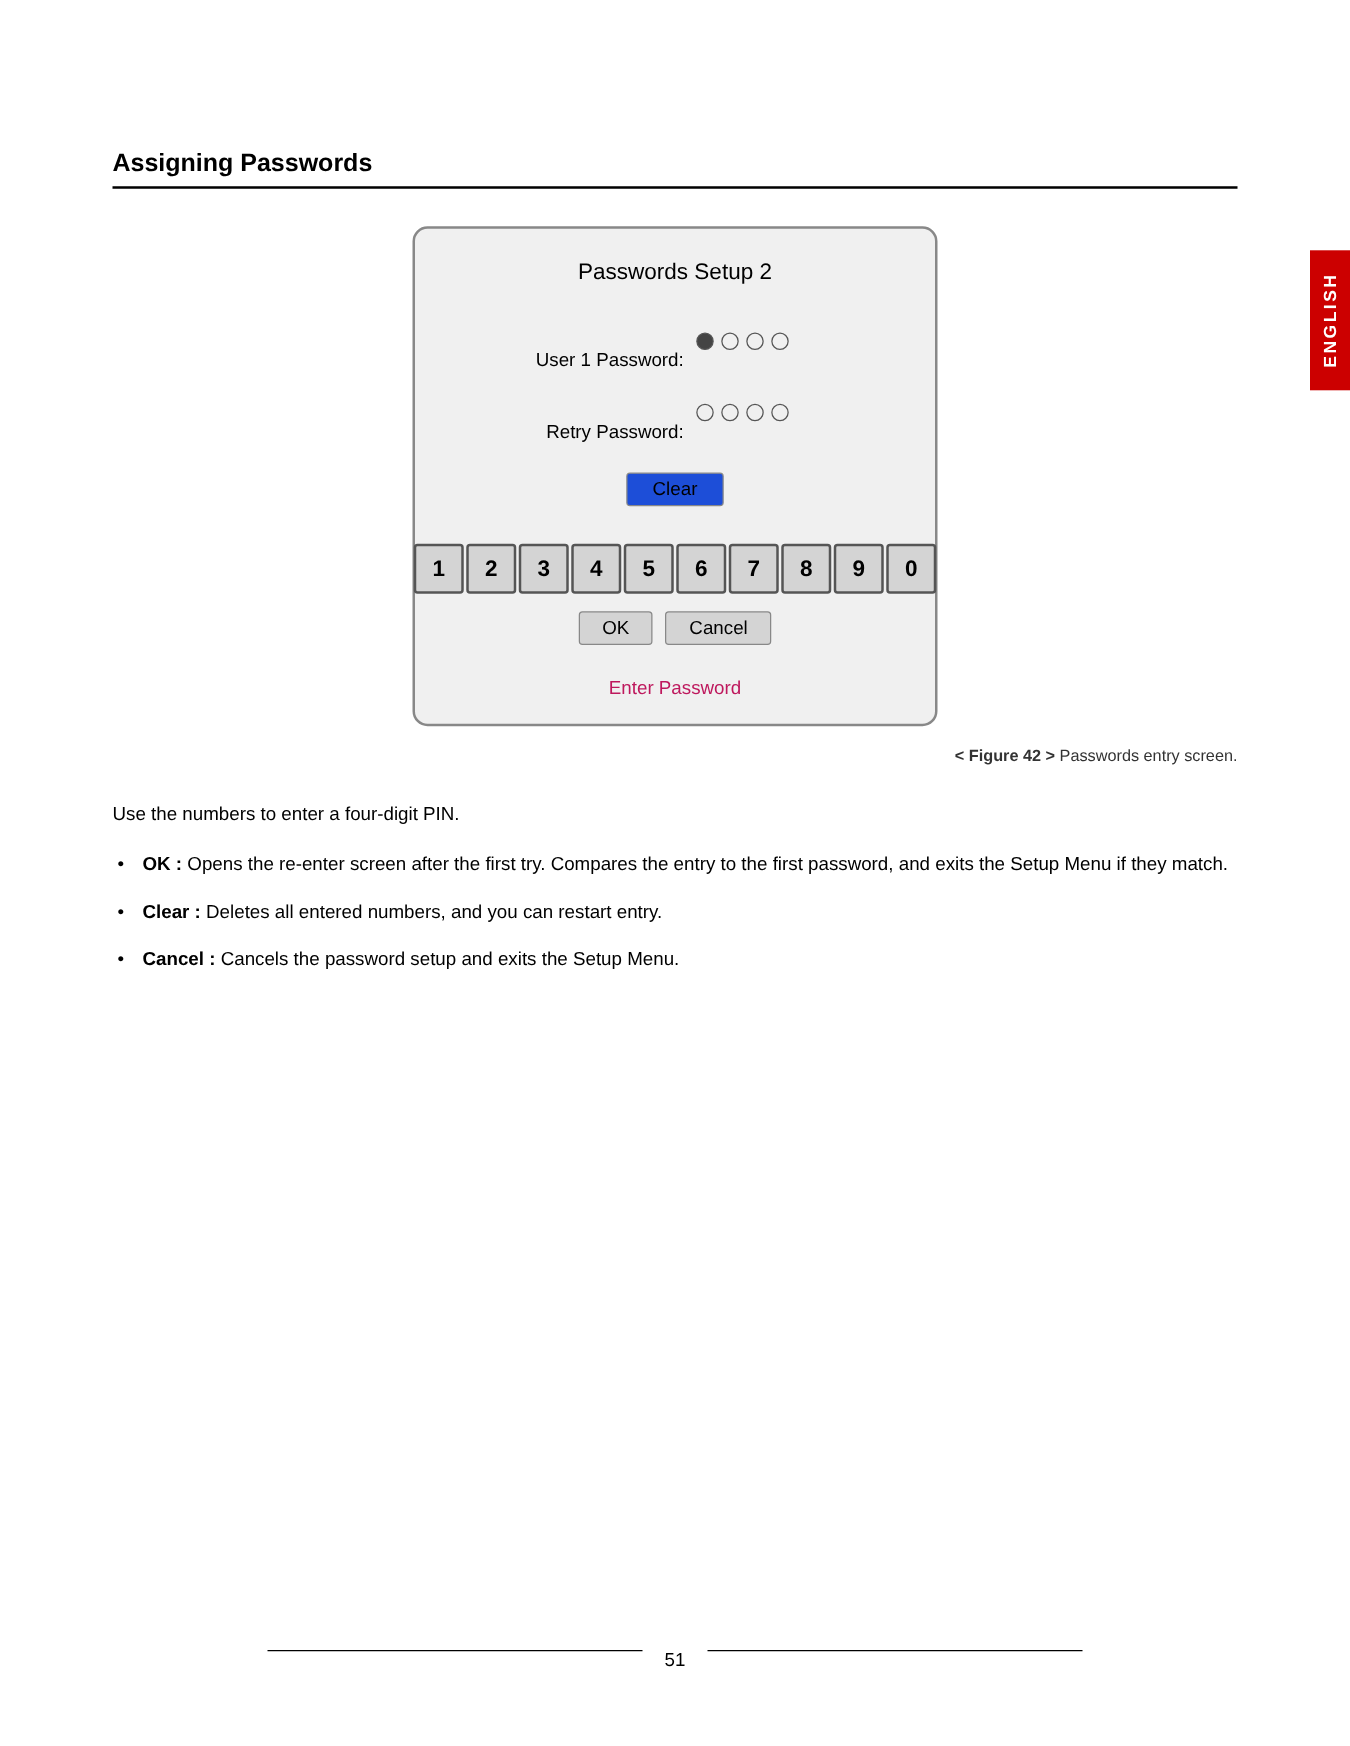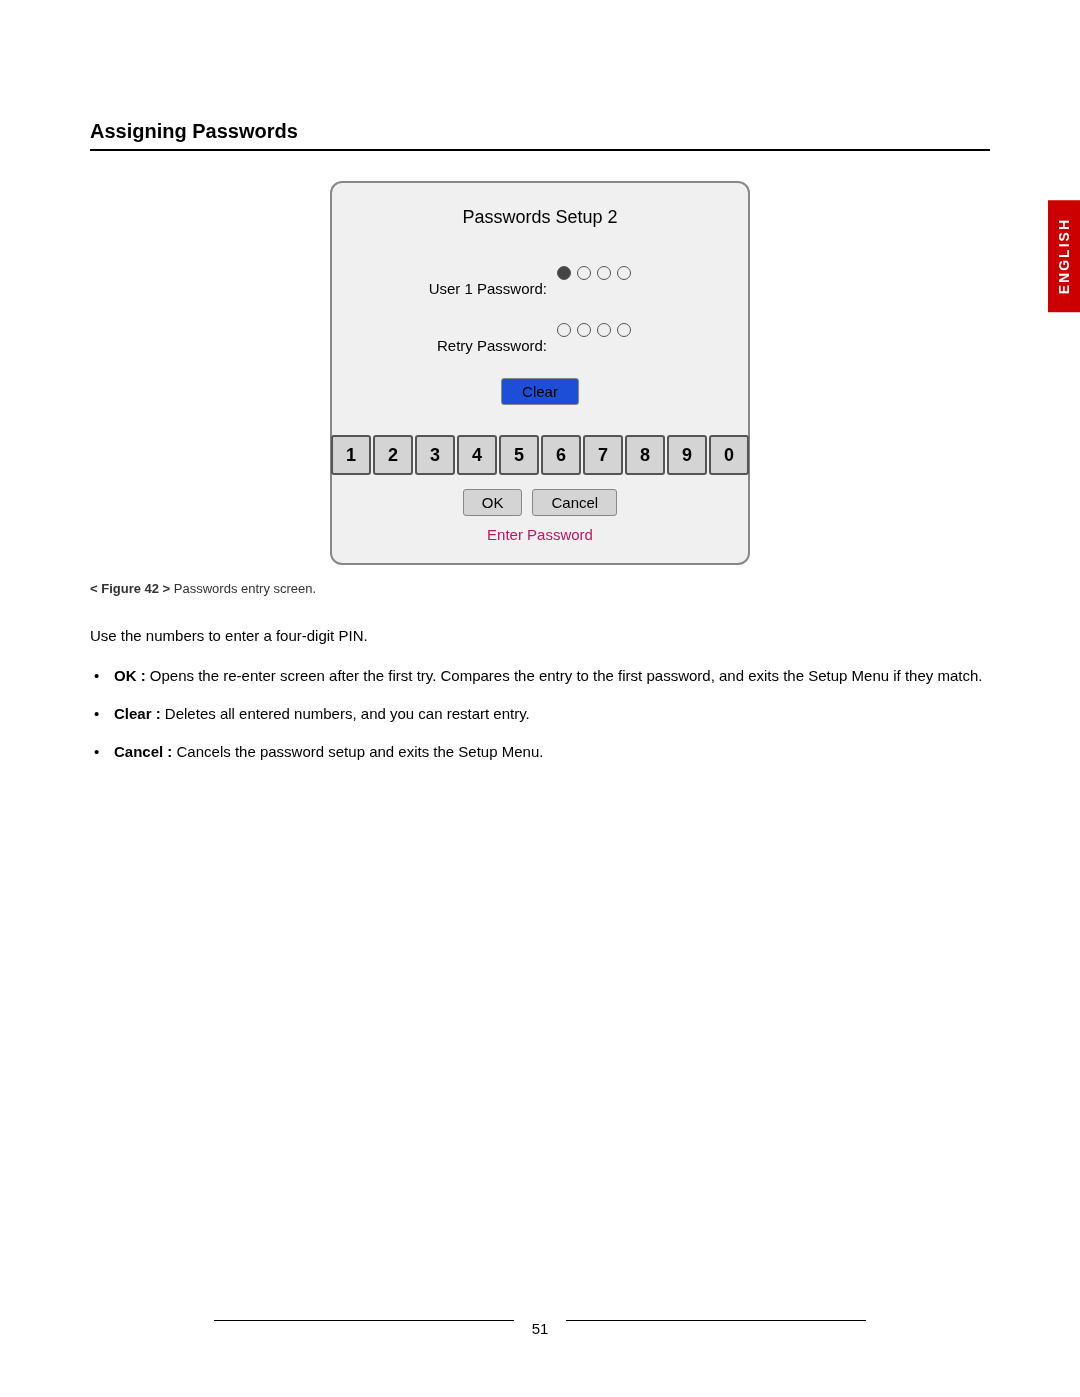--- a/index.html
+++ b/index.html
@@ -145,42 +145,42 @@
       font-weight: bold;
       color: #000;
       cursor: pointer;
       margin: 0 1px;
     }
 
     
     .action-buttons {
       display: flex;
       gap: 10px;
-      margin-bottom: 10px;
+      margin-bottom: 26px;
     }
 
     .ok-btn, .cancel-btn {
       background: #d4d4d4;
       border: 1.5px solid #888;
       border-radius: 3px;
       padding: 4px 18px;
       font-size: 15px;
       cursor: pointer;
       min-width: 55px;
       text-align: center;
     }
 
     .enter-password-label {
       font-size: 15px;
       color: #be185d;
     }
 
     
     .figure-caption {
-      text-align: left;
+      text-align: right;
       font-size: 13px;
       color: #333;
       margin-bottom: 28px;
     }
 
     .figure-caption .figure-num {
       font-weight: bold;
     }
 
     

